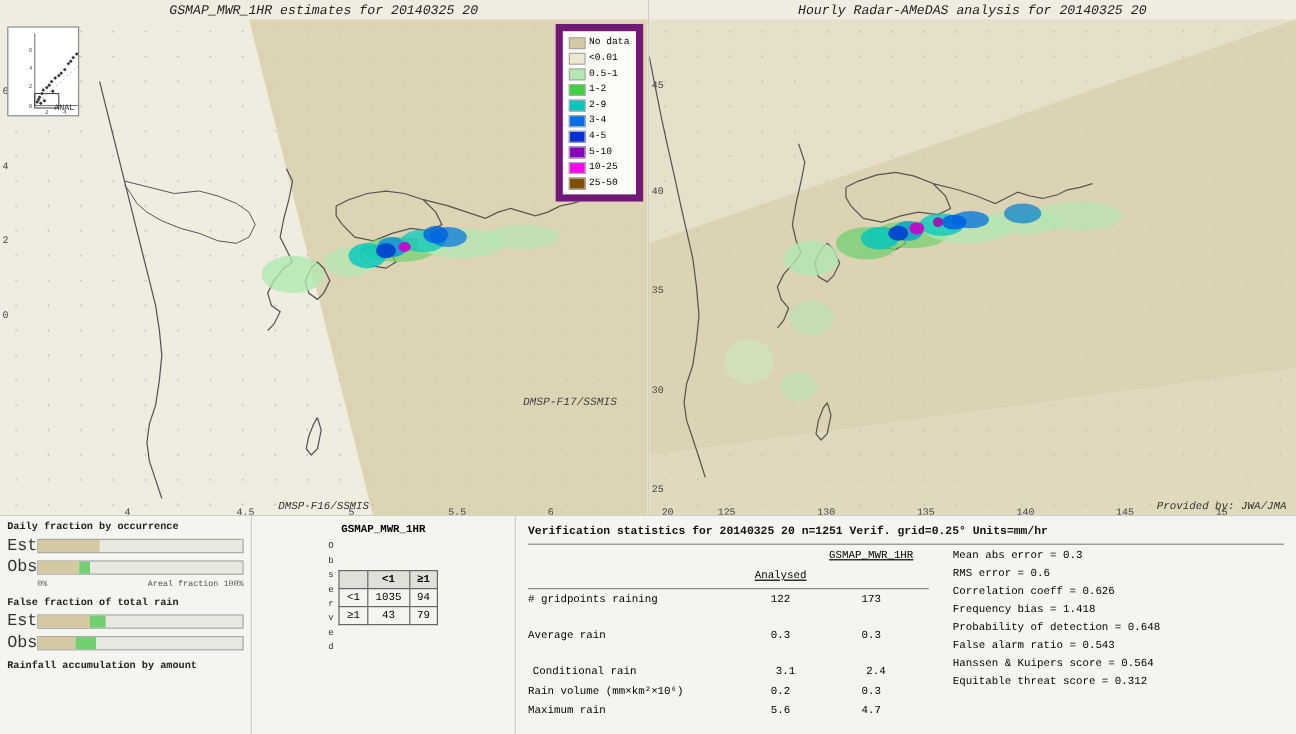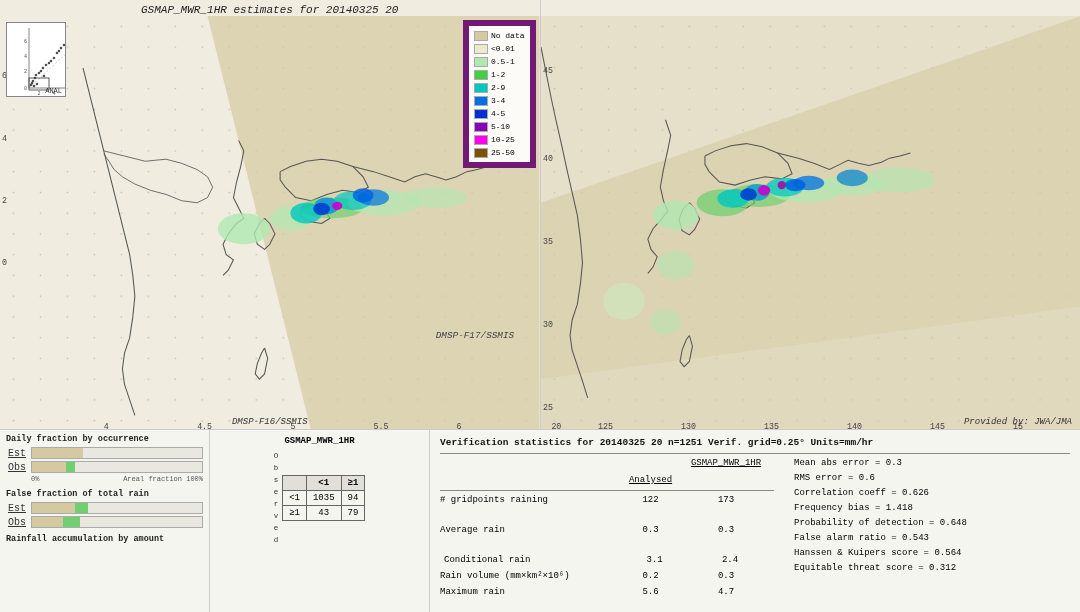--- a/index.html
+++ b/index.html
@@ -136,23 +136,22 @@
     }
     .bar-row {
       display: flex;
       align-items: center;
       gap: 3px;
       font-size: 8px;
     }
     .bar-label {
       width: 22px;
       text-align: center;
-      font-size: 10px;
+      font-size: 14px;
       color: #333;
-      text-decoration: underline;
     }
     .bar-container {
       flex: 1;
       height: 12px;
       background: #e8e8e0;
       border: 1px solid #aaa;
       position: relative;
     }
     .bar-fill {
       height: 100%;
@@ -375,20 +374,21 @@
         <text x="190" y="398" font-size="8" fill="#444" font-family="Courier New">4.5</text>
         <text x="280" y="398" font-size="8" fill="#444" font-family="Courier New">5</text>
         <text x="360" y="398" font-size="8" fill="#444" font-family="Courier New">5.5</text>
         <text x="440" y="398" font-size="8" fill="#444" font-family="Courier New">6</text>
       </svg>
 
       <div class="map-bottom-label">DMSP-F16/SSMIS</div>
     </div>
 
     <div class="map-panel">
+      <div class="map-title">Hourly Radar-AMeDAS analysis for 20140325 20</div>
 
       <svg class="map-svg" viewBox="0 0 520 400" preserveAspectRatio="none">
         <rect width="520" height="400" fill="#f0ede0"></rect>
         <rect width="520" height="400" fill="url(#grid-dots)"></rect>
 
         <polygon points="0,180 520,0 520,400 0,400" fill="#d4c9a0" opacity="0.55"></polygon>
         <polygon points="0,0 520,0 520,280 0,350" fill="#d4c9a0" opacity="0.35"></polygon>
 
         <polyline points="120,100 125,115 122,130 118,148 115,165 118,178 122,188 116,196 108,205 103,215 106,225 112,232 108,242 103,248" fill="none" stroke="#555" stroke-width="1"></polyline>
         <polyline points="158,135 168,130 183,125 198,123 213,126 228,132 238,142 242,152 232,157 216,155 202,158 187,163 172,160 162,150 158,143 158,135" fill="none" stroke="#555" stroke-width="1"></polyline>

